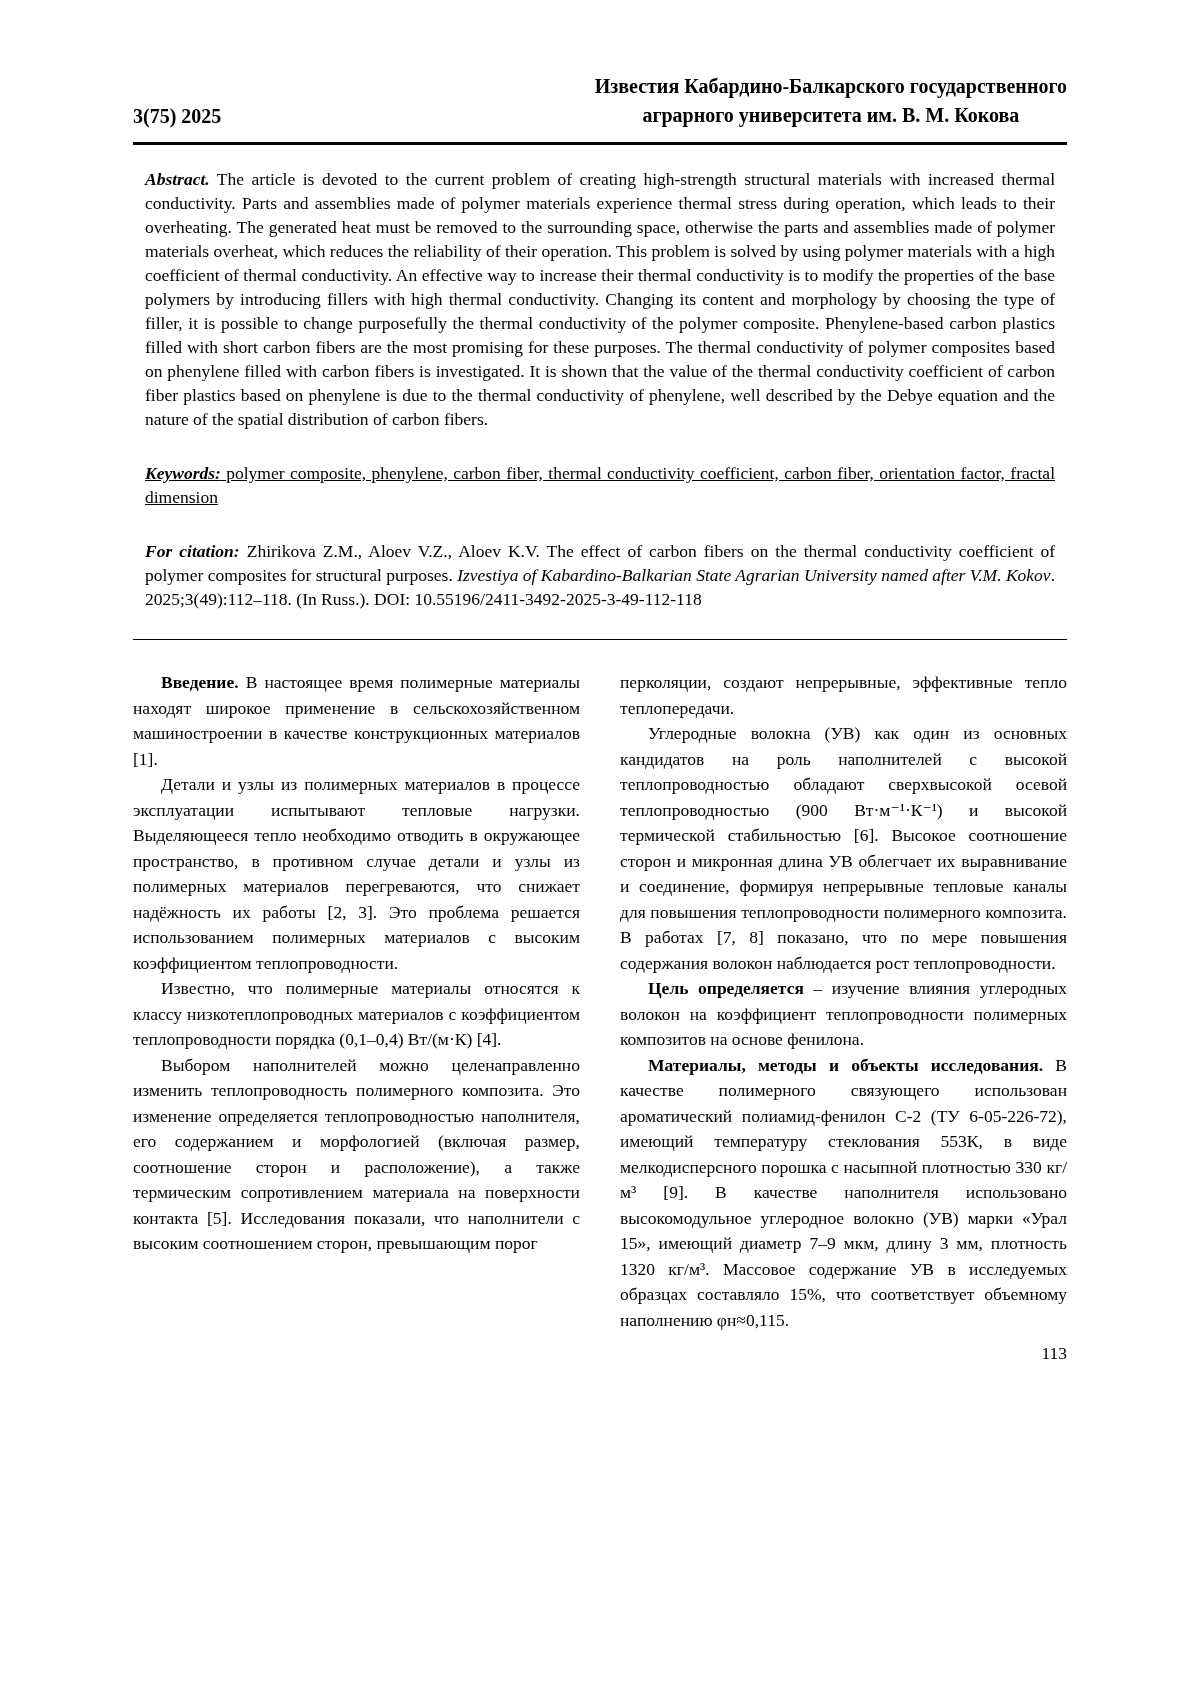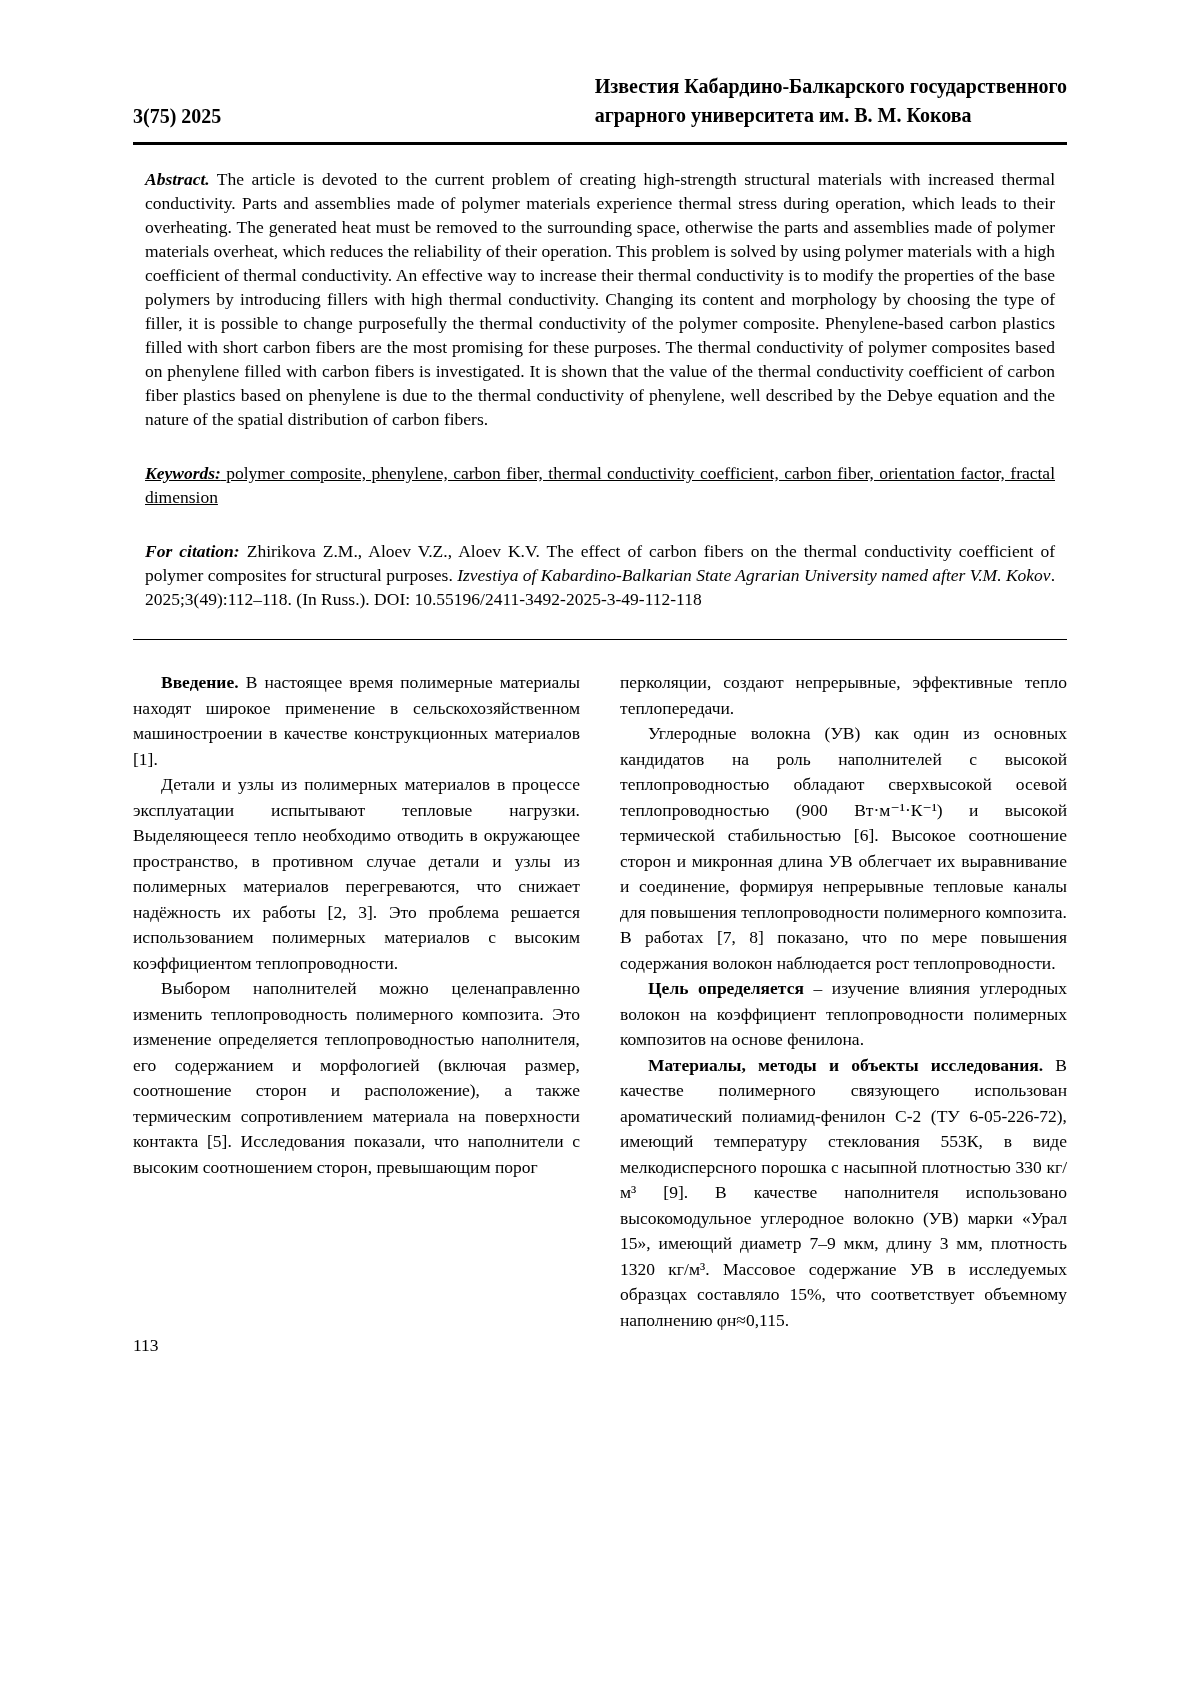--- a/index.html
+++ b/index.html
@@ -26,21 +26,21 @@
     border-bottom: 3px solid #000;
     padding-bottom: 12px;
   }
   .issue {
     font-weight: bold;
     font-size: 20px;
     line-height: 28px;
     white-space: nowrap;
   }
   .journal {
-    text-align: left;
+    text-align: center;
     font-weight: bold;
     font-size: 20px;
     line-height: 29px;
   }
   
   .fm {
     font-size: 17.5px;
     line-height: 24px;
     text-align: justify;
     margin: 12px;
@@ -68,22 +68,22 @@
     text-align: justify;
   }
   .col p {
     margin: 0;
     text-indent: 28px;
   }
   .col p.noindent { text-indent: 0; }
   .lead { font-weight: bold; }
   
   .pageno {
-    margin-top: 2px;
-    text-align: left;
+    margin-top: 10px;
+    text-align: right;
     font-size: 17.5px;
   }
 </style>
 </head>
 <body>
 
 <div class="page">
 
   <div class="header">
     <div class="issue">3(75) 2025</div>
@@ -99,20 +99,21 @@
 
   <p class="fm citation"><span class="bi">For citation:</span> <span>Zhirikova Z.M., Aloev V.Z., Aloev K.V. The effect of carbon fibers on the thermal conductivity coefficient of polymer composites for structural purposes.</span> <span class="it">Izvestiya of Kabardino-Balkarian State Agrarian University named after V.M. Kokov</span><span>. 2025;3(49):112–118. (In Russ.). DOI: 10.55196/2411-3492-2025-3-49-112-118</span></p>
 
   <hr class="rule">
 
   <div class="columns">
 
     <div class="col">
       <p><span class="lead">Введение.</span> <span>В настоящее время полимерные материалы находят широкое применение в сельскохозяйственном машиностроении в качестве конструкционных материалов [1].</span></p>
       <p><span>Детали и узлы из полимерных материалов в процессе эксплуатации испытывают тепловые нагрузки. Выделяющееся тепло необходимо отводить в окружающее пространство, в противном случае детали и узлы из полимерных материалов перегреваются, что снижает надёжность их работы [2, 3]. Это проблема решается использованием полимерных материалов с высоким коэффициентом теплопроводности.</span></p>
+      <p><span>Известно, что полимерные материалы относятся к классу низкотеплопроводных материалов с коэффициентом теплопроводности порядка (0,1–0,4) Вт/(м·К) [4].</span></p>
       <p><span>Выбором наполнителей можно целенаправленно изменить теплопроводность полимерного композита. Это изменение определяется теплопроводностью наполнителя, его содержанием и морфологией (включая размер, соотношение сторон и расположение), а также термическим сопротивлением материала на поверхности контакта [5]. Исследования показали, что наполнители с высоким соотношением сторон, превышающим порог</span></p>
     </div>
 
     <div class="col">
       <p class="noindent"><span>перколяции, создают непрерывные, эффективные тепло теплопередачи.</span></p>
       <p><span>Углеродные волокна (УВ) как один из основных кандидатов на роль наполнителей с высокой теплопроводностью обладают сверхвысокой осевой теплопроводностью (900 Вт·м⁻¹·К⁻¹) и высокой термической стабильностью [6]. Высокое соотношение сторон и микронная длина УВ облегчает их выравнивание и соединение, формируя непрерывные тепловые каналы для повышения теплопроводности полимерного композита. В работах [7, 8] показано, что по мере повышения содержания волокон наблюдается рост теплопроводности.</span></p>
       <p><span class="lead">Цель определяется</span> <span>– изучение влияния углеродных волокон на коэффициент теплопроводности полимерных композитов на основе фенилона.</span></p>
       <p><span class="lead">Материалы, методы и объекты исследования.</span> <span>В качестве полимерного связующего использован ароматический полиамид-фенилон С-2 (ТУ 6-05-226-72), имеющий температуру стеклования 553К, в виде мелкодисперсного порошка с насыпной плотностью 330 кг/м³ [9]. В качестве наполнителя использовано высокомодульное углеродное волокно (УВ) марки «Урал 15», имеющий диаметр 7–9 мкм, длину 3 мм, плотность 1320 кг/м³. Массовое содержание УВ в исследуемых образцах составляло 15%, что соответствует объемному наполнению φн≈0,115.</span></p>
     </div>
 

